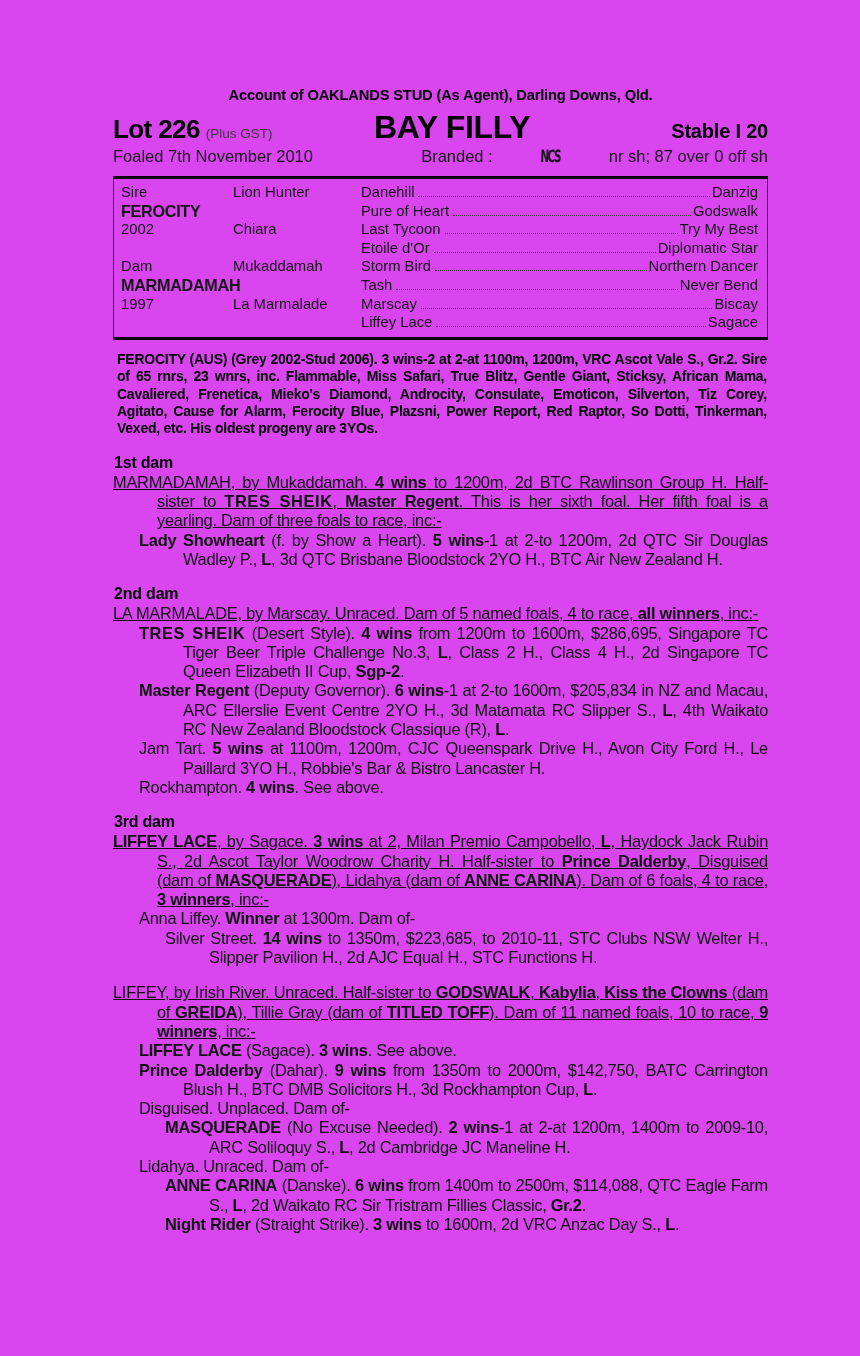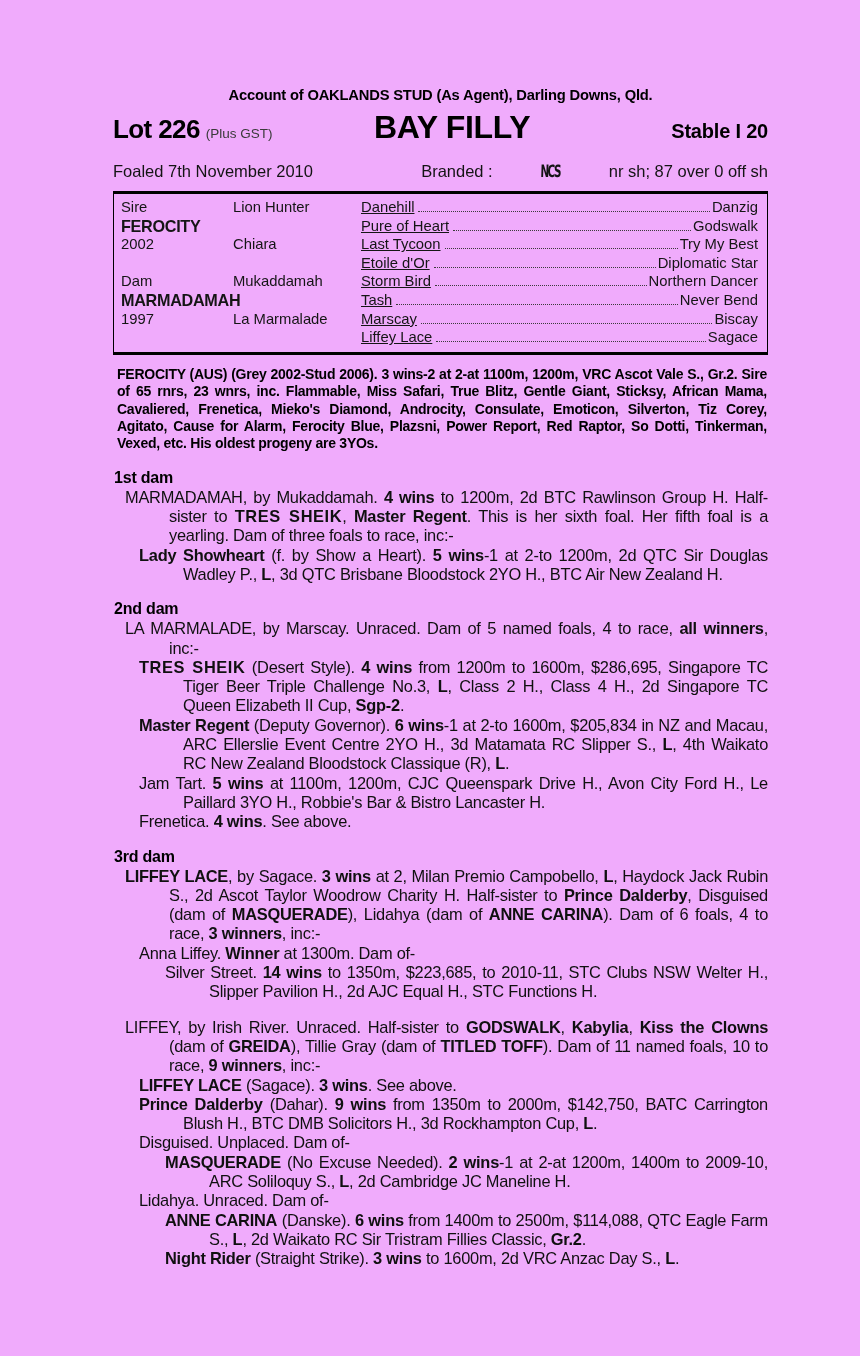--- a/index.html
+++ b/index.html
@@ -9,21 +9,21 @@
     background: #ffffff;
   }
   body {
     font-family: "Liberation Sans", sans-serif;
     color: #000000;
   }
   .page {
     position: relative;
     width: 860px;
     height: 1356px;
-    background: #f0abfc;
+    background: #d946ef;
     overflow: hidden;
   }
   .content {
     position: absolute;
     left: 113px;
     top: 86px;
     width: 655px;
   }
 
   
@@ -77,21 +77,21 @@
     line-height: 1;
     text-align: right;
     flex: 0 0 auto;
   }
   .foal-row {
     display: flex;
     justify-content: space-between;
     align-items: baseline;
     font-size: 16.5px;
     color: #141414;
-    margin-top: 20px;
+    margin-top: 5px;
     margin-bottom: 10px;
   }
   .foaled { white-space: nowrap; }
   .branded {
     white-space: nowrap;
     display: flex;
     align-items: baseline;
     gap: 44px;
   }
   .brand-glyph {
@@ -126,21 +126,21 @@
     color: #151515;
   }
   .ped-cell { padding-left: 7px; white-space: nowrap; }
   .ped-cell.bold { font-weight: bold; font-size: 16.2px; letter-spacing: -0.3px; }
   .gp-row {
     display: flex;
     align-items: baseline;
     padding-right: 9px;
     white-space: nowrap;
   }
-  .gp-name { flex: 0 0 auto; text-decoration: underline; }
+  .gp-name { flex: 0 0 auto; }
   .gp-dots {
     flex: 1 1 auto;
     border-bottom: 1.4px dotted #3b3b3b;
     margin: 0 2px 4px 4px;
     min-width: 8px;
     height: 0.5em;
   }
   .gp-end { flex: 0 0 auto; }
 
   
@@ -165,21 +165,21 @@
   .p {
     font-size: 16.4px;
     line-height: 19.3px;
     color: #101010;
     text-align: justify;
     margin: 0;
     letter-spacing: -0.25px;
     text-indent: -44px;
     padding-left: 44px;
   }
-  .p.lvl1 { text-indent: -44px; padding-left: 44px; margin-left: 12px; }
+  .p.lvl1 { text-indent: -44px; padding-left: 44px; margin-left: 0; text-decoration: underline; }
   .p.lvl2 { text-indent: -44px; padding-left: 44px; margin-left: 26px; }
   .p.lvl3 { text-indent: -44px; padding-left: 44px; margin-left: 52px; }
   b { font-weight: bold; }
   .spaced { letter-spacing: 0.6px; }
 </style>
 </head>
 <body>
 
 <div class="page">
   <div class="content">
@@ -280,21 +280,21 @@
           <div class="dam-head">1st dam</div>
           <p class="p lvl1"><span>MARMADAMAH, by Mukaddamah. </span><b>4 wins</b><span> to 1200m, 2d BTC Rawlinson Group H. Half-sister to </span><b class="spaced">TRES SHEIK</b><span>, </span><b>Master Regent</b><span>. This is her sixth foal. Her fifth foal is a yearling. Dam of three foals to race, inc:-</span></p>
           <p class="p lvl2"><b>Lady Showheart</b><span> (f. by Show a Heart). </span><b>5 wins</b><span>-1 at 2-to 1200m, 2d QTC Sir Douglas Wadley P., </span><b>L</b><span>, 3d QTC Brisbane Bloodstock 2YO H., BTC Air New Zealand H.</span></p>
         </div>
         <div class="sec">
           <div class="dam-head">2nd dam</div>
           <p class="p lvl1"><span>LA MARMALADE, by Marscay. Unraced. Dam of 5 named foals, 4 to race, </span><b>all winners</b><span>, inc:-</span></p>
           <p class="p lvl2"><b class="spaced">TRES SHEIK</b><span> (Desert Style). </span><b>4 wins</b><span> from 1200m to 1600m, $286,695, Singapore TC Tiger Beer Triple Challenge No.3, </span><b>L</b><span>, Class 2 H., Class 4 H., 2d Singapore TC Queen Elizabeth II Cup, </span><b>Sgp-2</b><span>.</span></p>
           <p class="p lvl2"><b>Master Regent</b><span> (Deputy Governor). </span><b>6 wins</b><span>-1 at 2-to 1600m, $205,834 in NZ and Macau, ARC Ellerslie Event Centre 2YO H., 3d Matamata RC Slipper S., </span><b>L</b><span>, 4th Waikato RC New Zealand Bloodstock Classique (R), </span><b>L</b><span>.</span></p>
           <p class="p lvl2"><span>Jam Tart. </span><b>5 wins</b><span> at 1100m, 1200m, CJC Queenspark Drive H., Avon City Ford H., Le Paillard 3YO H., Robbie's Bar &amp; Bistro Lancaster H.</span></p>
-          <p class="p lvl2"><span>Frenetica. </span><b>4 wins</b><span>. See above.</span></p>
+          <p class="p lvl2"><span>Rockhampton. </span><b>4 wins</b><span>. See above.</span></p>
         </div>
         <div class="sec">
           <div class="dam-head">3rd dam</div>
           <p class="p lvl1"><b>LIFFEY LACE</b><span>, by Sagace. </span><b>3 wins</b><span> at 2, Milan Premio Campobello, </span><b>L</b><span>, Haydock Jack Rubin S., 2d Ascot Taylor Woodrow Charity H. Half-sister to </span><b>Prince Dalderby</b><span>, Disguised (dam of </span><b>MASQUERADE</b><span>), Lidahya (dam of </span><b>ANNE CARINA</b><span>). Dam of 6 foals, 4 to race, </span><b>3 winners</b><span>, inc:-</span></p>
           <p class="p lvl2"><span>Anna Liffey. </span><b>Winner</b><span> at 1300m. Dam of-</span></p>
           <p class="p lvl3"><span>Silver Street. </span><b>14 wins</b><span> to 1350m, $223,685, to 2010-11, STC Clubs NSW Welter H., Slipper Pavilion H., 2d AJC Equal H., STC Functions H.</span></p>
         </div>
         <div class="sec">
           <p class="p lvl1"><span>LIFFEY, by Irish River. Unraced. Half-sister to </span><b>GODSWALK</b><span>, </span><b>Kabylia</b><span>, </span><b>Kiss the Clowns</b><span> (dam of </span><b>GREIDA</b><span>), Tillie Gray (dam of </span><b>TITLED TOFF</b><span>). Dam of 11 named foals, 10 to race, </span><b>9 winners</b><span>, inc:-</span></p>
           <p class="p lvl2"><b>LIFFEY LACE</b><span> (Sagace). </span><b>3 wins</b><span>. See above.</span></p>

